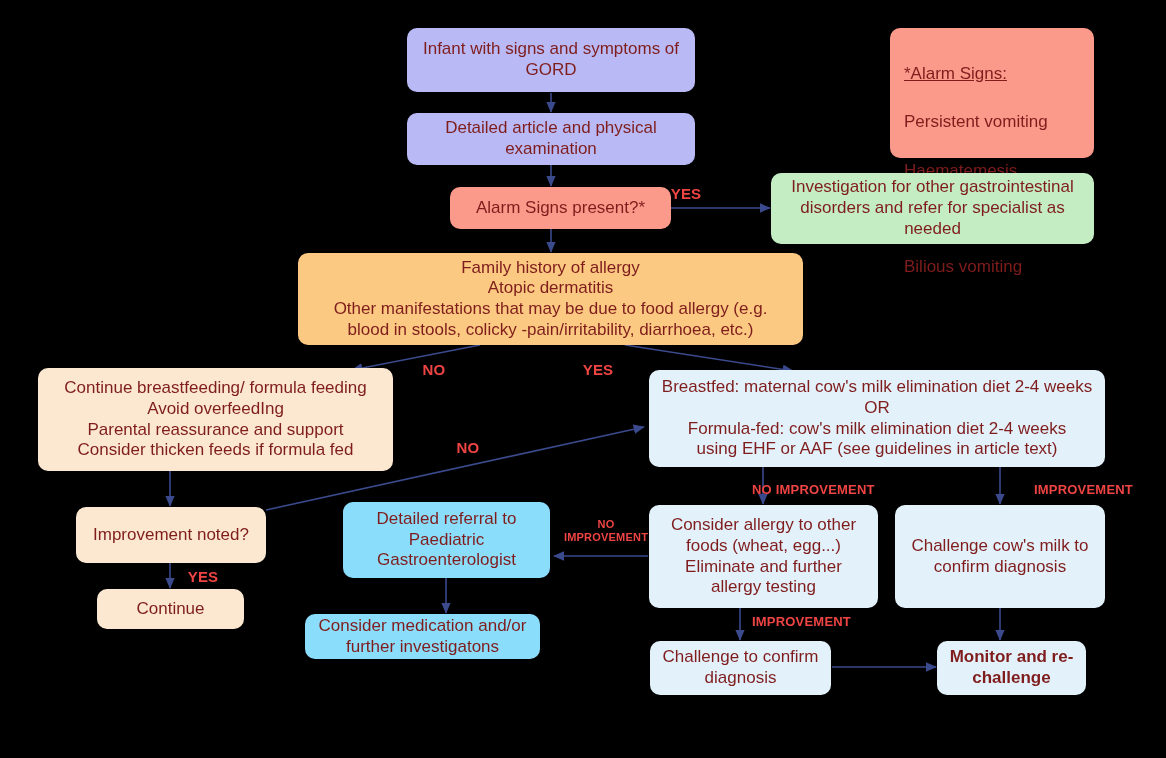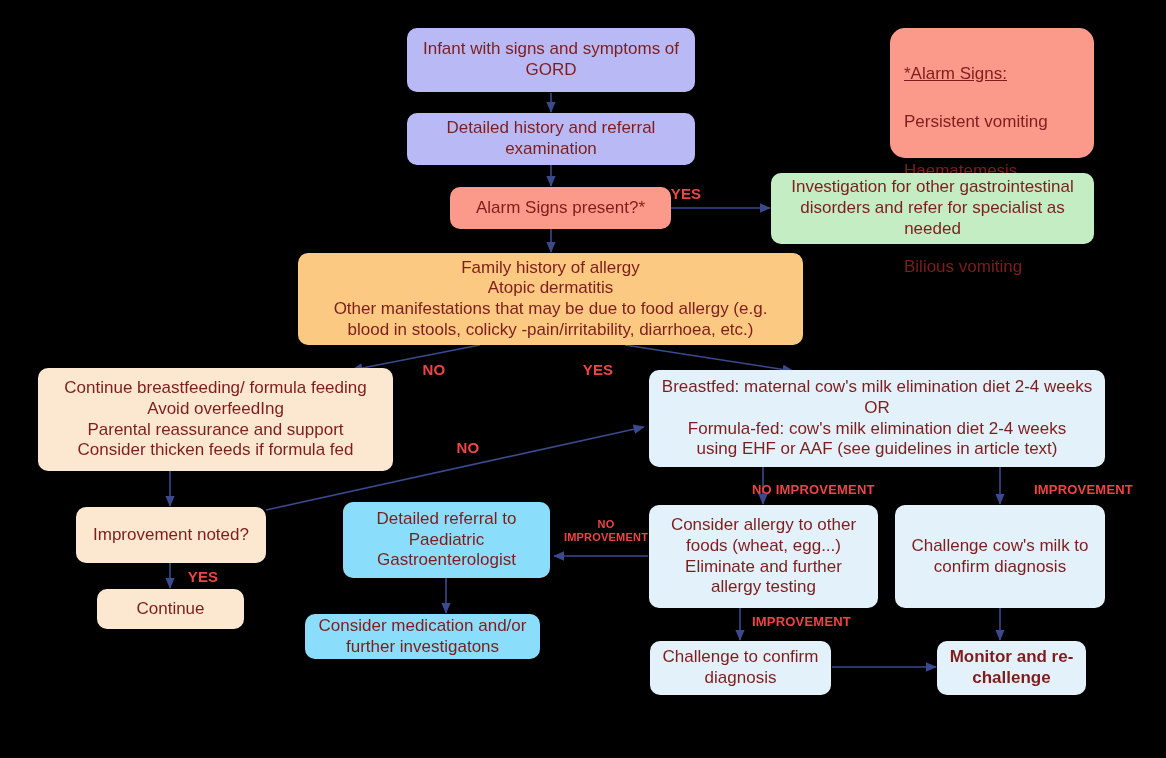--- a/index.html
+++ b/index.html
@@ -107,25 +107,25 @@
       <path d="M446,578 L446,613"></path>
 
       <path d="M1000,608 L1000,640"></path>
 
       <path d="M832,667 L936,667"></path>
     </g>
   </svg>
 
   <div class="node lavender f17" style="left:407px; top:28px; width:288px; height:64px;">Infant with signs and symptoms of GORD</div>
 
-  <div class="node lavender f17" style="left:407px; top:113px; width:288px; height:52px;">Detailed history and referral examination</div>
+  <div class="node lavender f17" style="left:407px; top:113px; width:288px; height:52px;">Detailed article and physical examination</div>
 
   <div class="node salmon f17" style="left:419px; top:187px; width:221px; height:42px;margin-left:31px;">Alarm Signs present?*</div>
 
-  <div class="node salmon alarm-list" style="left:890px; top:28px; width:204px; height:130px;border-radius:15px;">
+  <div class="node salmon alarm-list" style="left:890px; top:28px; width:204px; height:130px;">
     <span class="alarm-title">*Alarm Signs:</span>
     <span>Persistent vomiting</span><br>
     <span>Haematemesis</span><br>
     <span>Nocturnal vomiting</span><br>
     <span>Bilious vomiting</span>
   </div>
 
   <div class="node mint f17" style="left:771px; top:173px; width:323px; height:71px;">Investigation for other gastrointestinal disorders and refer for specialist as needed</div>
 
   <div class="node orange f17" style="left:298px; top:253px; width:505px; height:92px;">Family history of allergy

